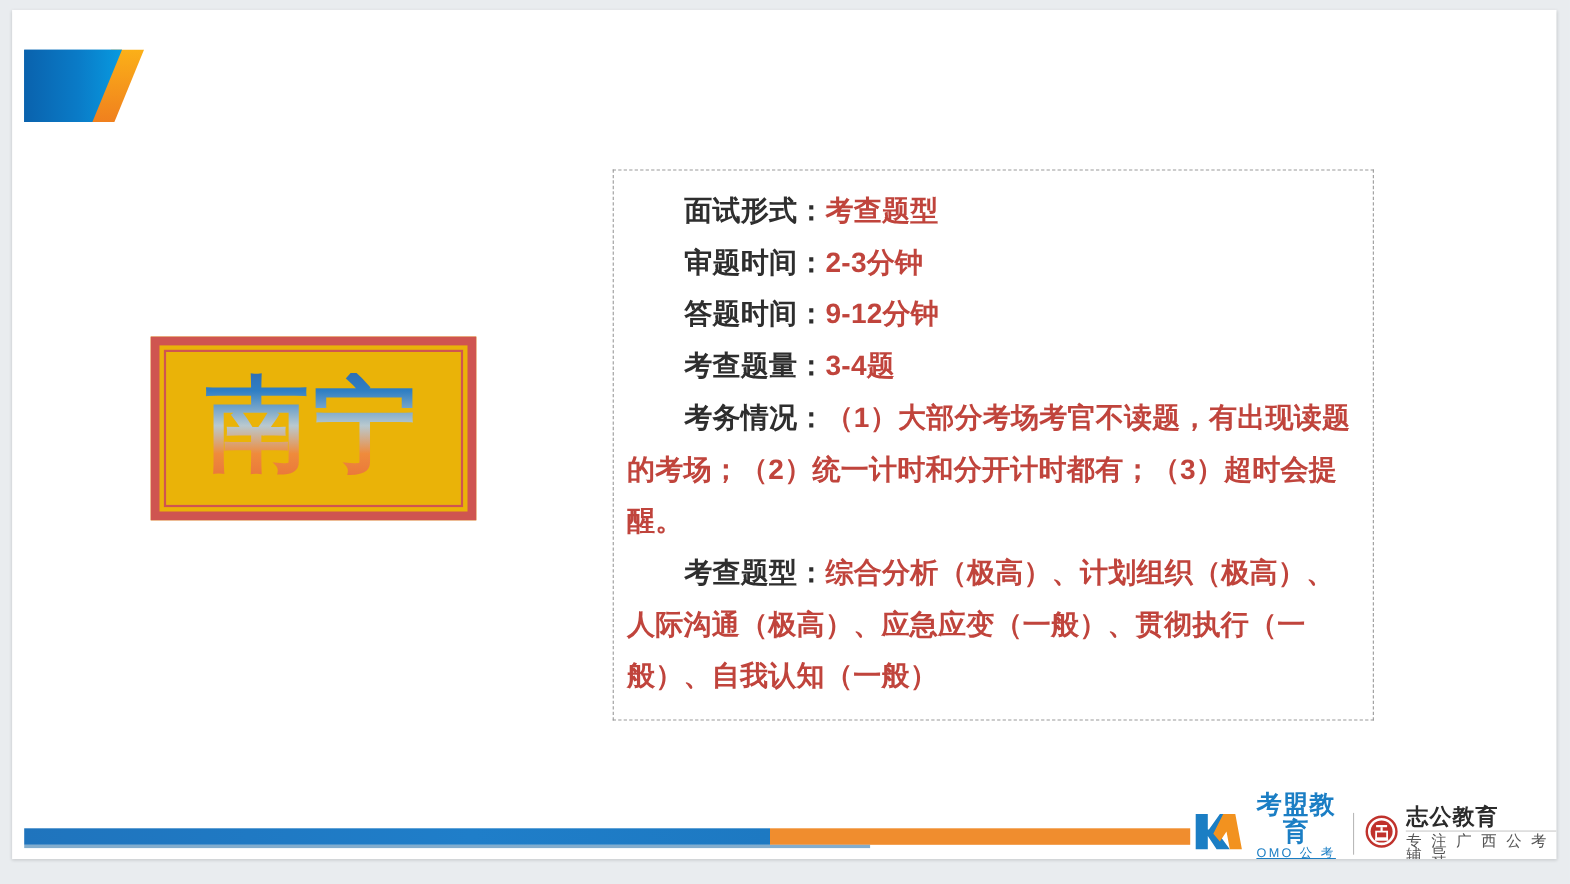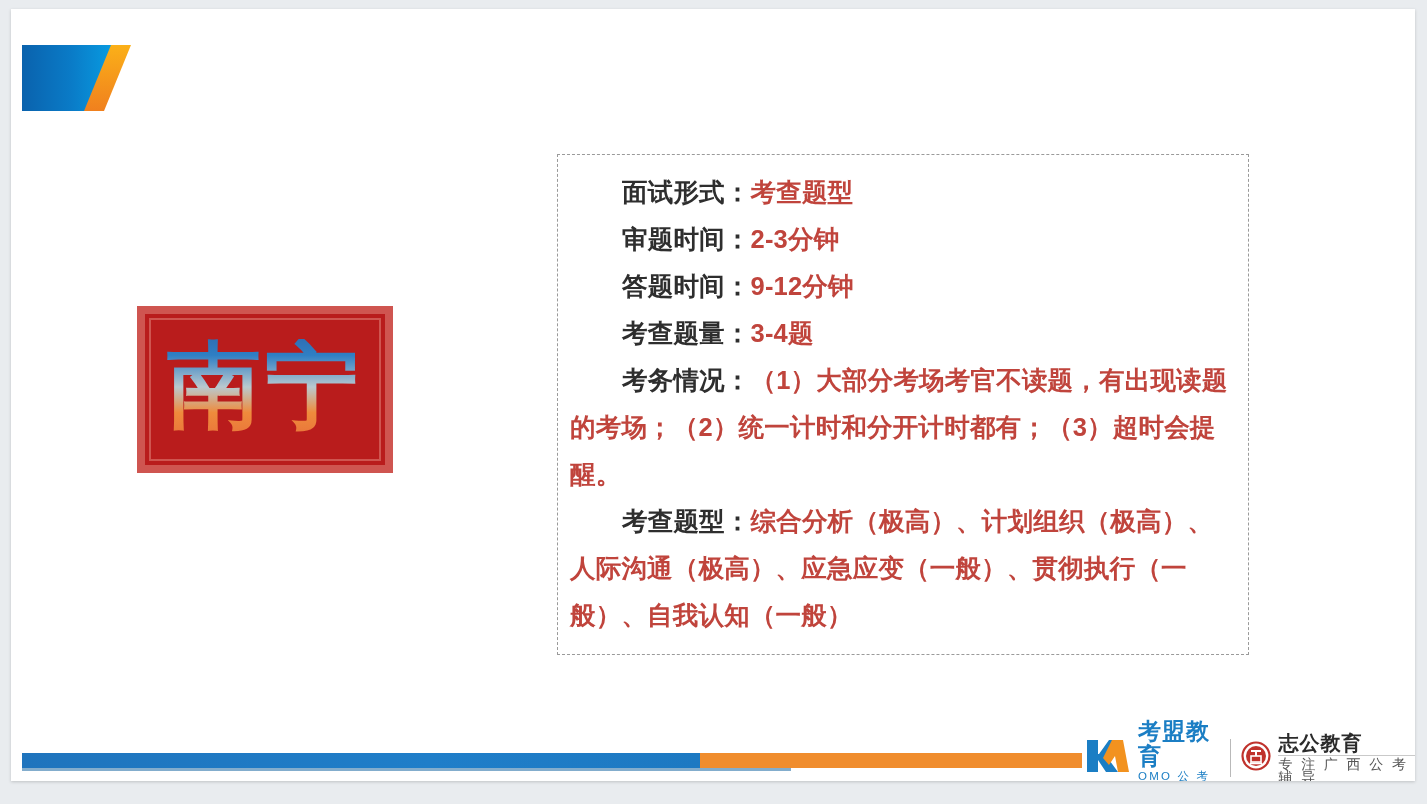--- a/index.html
+++ b/index.html
@@ -39,25 +39,25 @@
     width: 130px;
     height: 70px;
     pointer-events: none;
   }
 
   
   .city-frame {
     position: absolute;
     left: 126px;
     top: 297px;
-    width: 256px;
+    width: 296px;
     height: 167px;
     border: 8px solid #cf5550;
     box-sizing: border-box;
-    background: #b91c1c;
+    background: #eab308;
   }
   .city-frame-inner {
     position: absolute;
     left: 4px;
     top: 4px;
     right: 4px;
     bottom: 4px;
     border: 2px solid #cf5550;
     box-sizing: border-box;
     display: flex;
@@ -138,20 +138,21 @@
     position: absolute;
     left: 1074px;
     top: 724px;
     height: 50px;
     display: flex;
     align-items: center;
   }
   .logo-kaomeng {
     display: flex;
     align-items: center;
+    text-align: center;
   }
   .km-mark { margin-right: 7px; }
   .km-text {
     display: flex;
     flex-direction: column;
     justify-content: center;
   }
   .km-title {
     font-size: 23px;
     font-weight: bold;

